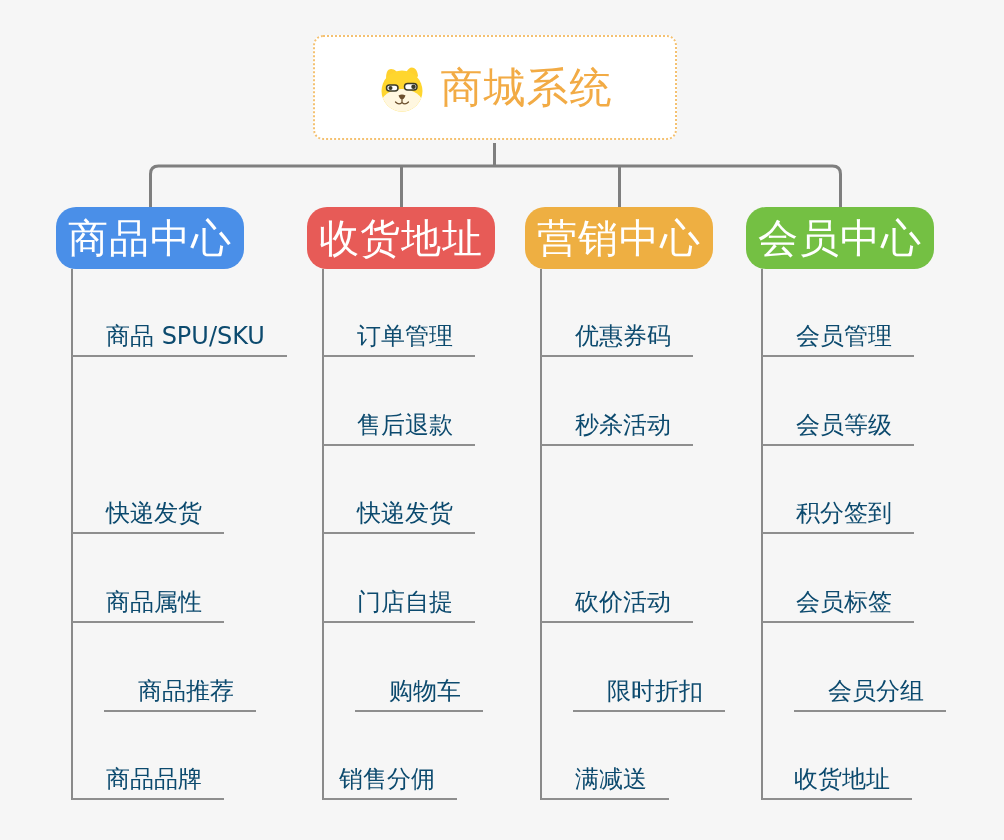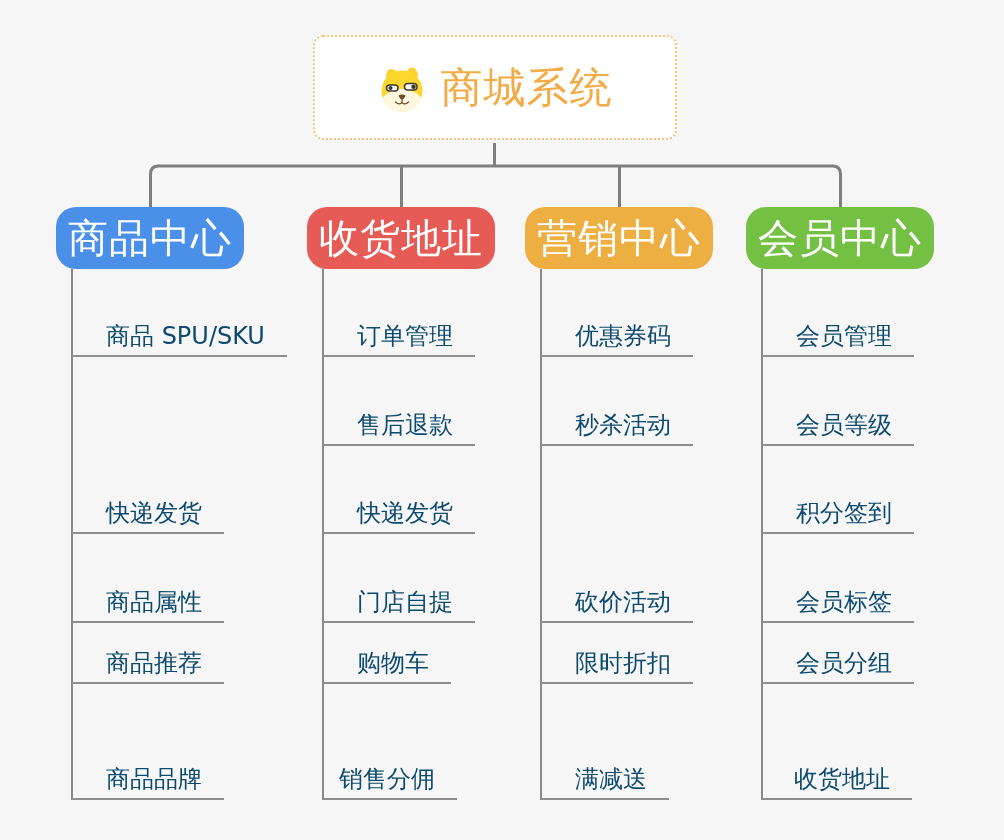--- a/index.html
+++ b/index.html
@@ -40,21 +40,21 @@
   .leaf {
     position:absolute; left:16px;
     padding:0 22px 4px 34px;
     font-size:24px; line-height:30px; color:#0c4a6e;
     border-bottom:2px solid #8e8e8e; white-space:nowrap;
   }
   .leaf0 { top:114px; }
   .leaf1 { top:203px; }
   .leaf2 { top:291px; }
   .leaf3 { top:380px; }
-  .leaf4 { top:441px; }
+  .leaf4 { top:469px;margin-left:32px; }
   .leaf5 { top:557px; }
 </style>
 </head>
 <body>
 
 <div class="canvas" style="background-color: rgb(246, 246, 246);">
 
   <svg class="connectors" viewBox="0 0 1004 840">
     <path d="M494.5 143 V166
              M150.5 208 V174 Q150.5 166 158.5 166 H832.5 Q840.5 166 840.5 174 V208

